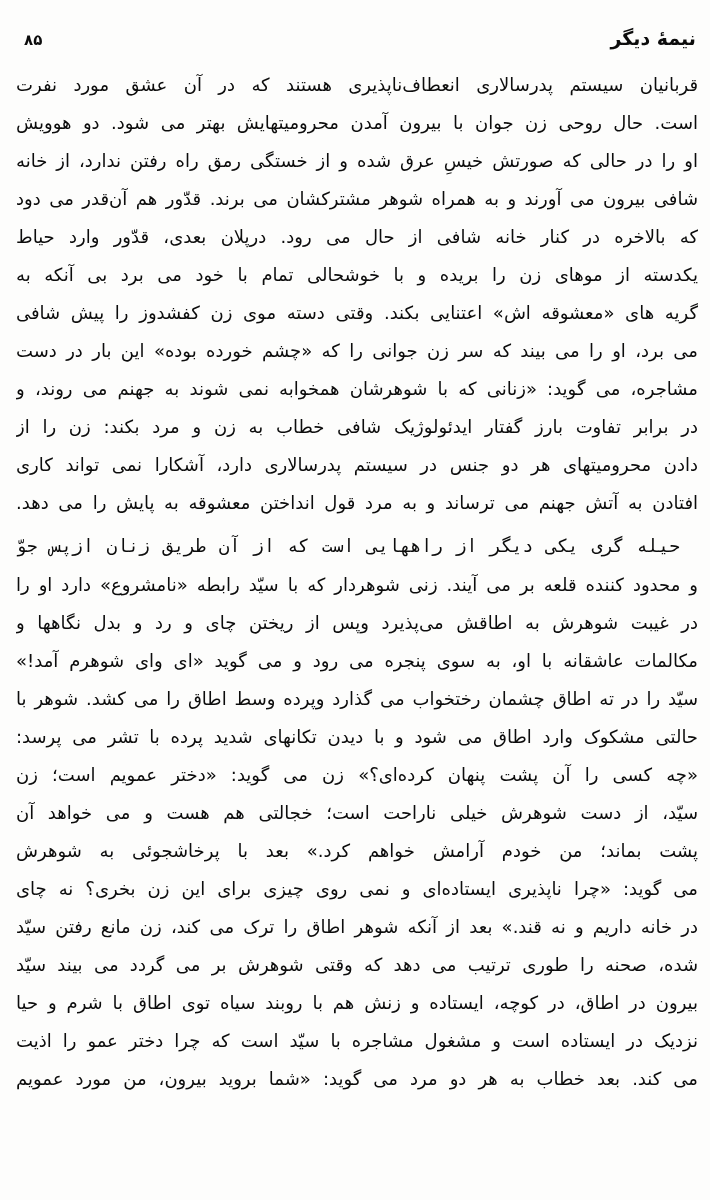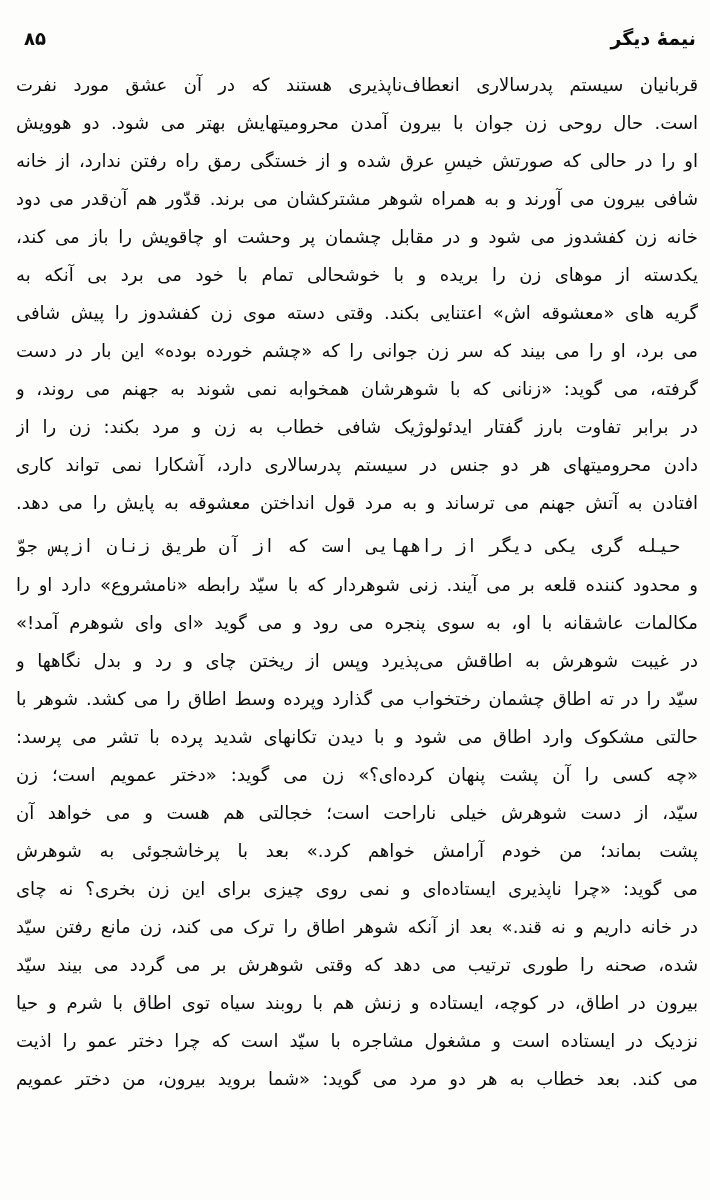--- a/index.html
+++ b/index.html
@@ -18,21 +18,21 @@
     direction: rtl;
   }
   .page-header {
     display: flex;
     justify-content: space-between;
     align-items: baseline;
     padding: 27px 14px 0 24px;
     font-weight: bold;
   }
   .running-title { font-size: 19px; letter-spacing: 0; margin-left: 48px; }
-  .page-number  { font-size: 18px; }
+  .page-number  { font-size: 15px; }
   .page-body {
     padding: 17px 12px 0 16px;
   }
   .paragraph { margin: 0; }
   .paragraph.second { margin-top: 6px; }
   .line {
     height: 38px;
     line-height: 38px;
     font-size: 18px;
     text-align: justify;
@@ -51,42 +51,42 @@
     <span class="page-number">۸۵</span>
   </div>
 
   <div class="page-body">
 
     <div class="paragraph">
       <div class="line">قربانیان سیستم پدرسالاری انعطاف‌ناپذیری هستند که در آن عشق مورد نفرت</div>
       <div class="line">است. حال روحی زن جوان با بیرون آمدن محرومیتهایش بهتر می شود. دو هوویش</div>
       <div class="line">او را در حالی که صورتش خیسِ عرق شده و از خستگی رمق راه رفتن ندارد، از خانه</div>
       <div class="line">شافی بیرون می آورند و به همراه شوهر مشترکشان می برند. قدّور هم آن‌قدر می دود</div>
-      <div class="line">خانه زن کفشدوز می شود و در مقابل چشمان پر وحشت او چاقویش را باز می کند،</div>
+      <div class="line">که بالاخره در کنار خانه شافی از حال می رود. درپلان بعدی، قدّور وارد حیاط</div>
       <div class="line">یکدسته از موهای زن را بریده و با خوشحالی تمام با خود می برد بی آنکه به</div>
       <div class="line">گریه های «معشوقه اش» اعتنایی بکند. وقتی دسته موی زن کفشدوز را پیش شافی</div>
       <div class="line">می برد، او را می بیند که سر زن جوانی را که «چشم خورده بوده» این بار در دست</div>
-      <div class="line">گرفته، می گوید: «زنانی که با شوهرشان همخوابه نمی شوند به جهنم می روند، و</div>
+      <div class="line">مشاجره، می گوید: «زنانی که با شوهرشان همخوابه نمی شوند به جهنم می روند، و</div>
       <div class="line">در برابر تفاوت بارز گفتار ایدئولوژیک شافی خطاب به زن و مرد بکند: زن را از</div>
       <div class="line">دادن محرومیتهای هر دو جنس در سیستم پدرسالاری دارد، آشکارا نمی تواند کاری</div>
       <div class="line">افتادن به آتش جهنم می ترساند و به مرد قول انداختن معشوقه به پایش را می دهد.</div>
     </div>
 
     <div class="paragraph second">
       <div class="line indent">حیله گری یکی دیگر از راههایی است که از آن طریق زنان ازپس جوّ سرکوبگر</div>
       <div class="line">و محدود کننده قلعه بر می آیند. زنی شوهردار که با سیّد رابطه «نامشروع» دارد او را</div>
+      <div class="line">در غیبت شوهرش به اطاقش می‌پذیرد وپس از ریختن چای و رد و بدل نگاهها و</div>
       <div class="line">مکالمات عاشقانه با او، به سوی پنجره می رود و می گوید «ای وای شوهرم آمد!»</div>
-      <div class="line">در غیبت شوهرش به اطاقش می‌پذیرد وپس از ریختن چای و رد و بدل نگاهها و</div>
       <div class="line">سیّد را در ته اطاق چشمان رختخواب می گذارد وپرده وسط اطاق را می کشد. شوهر با</div>
       <div class="line">حالتی مشکوک وارد اطاق می شود و با دیدن تکانهای شدید پرده با تشر می پرسد:</div>
       <div class="line">«چه کسی را آن پشت پنهان کرده‌ای؟» زن می گوید: «دختر عمویم است؛ زن</div>
       <div class="line">سیّد، از دست شوهرش خیلی ناراحت است؛ خجالتی هم هست و می خواهد آن</div>
       <div class="line">پشت بماند؛ من خودم آرامش خواهم کرد.» بعد با پرخاشجوئی به شوهرش</div>
       <div class="line">می گوید: «چرا ناپذیری ایستاده‌ای و نمی روی چیزی برای این زن بخری؟ نه چای</div>
       <div class="line">در خانه داریم و نه قند.» بعد از آنکه شوهر اطاق را ترک می کند، زن مانع رفتن سیّد</div>
       <div class="line">شده، صحنه را طوری ترتیب می دهد که وقتی شوهرش بر می گردد می بیند سیّد</div>
       <div class="line">بیرون در اطاق، در کوچه، ایستاده و زنش هم با روبند سیاه توی اطاق با شرم و حیا</div>
       <div class="line">نزدیک در ایستاده است و مشغول مشاجره با سیّد است که چرا دختر عمو را اذیت</div>
-      <div class="line">می کند. بعد خطاب به هر دو مرد می گوید: «شما بروید بیرون، من دختر عمویم</div>
+      <div class="line">می کند. بعد خطاب به هر دو مرد می گوید: «شما بروید بیرون، من مورد عمویم</div>
     </div>
 
   </div>
 </div>
 
 </body></html>

